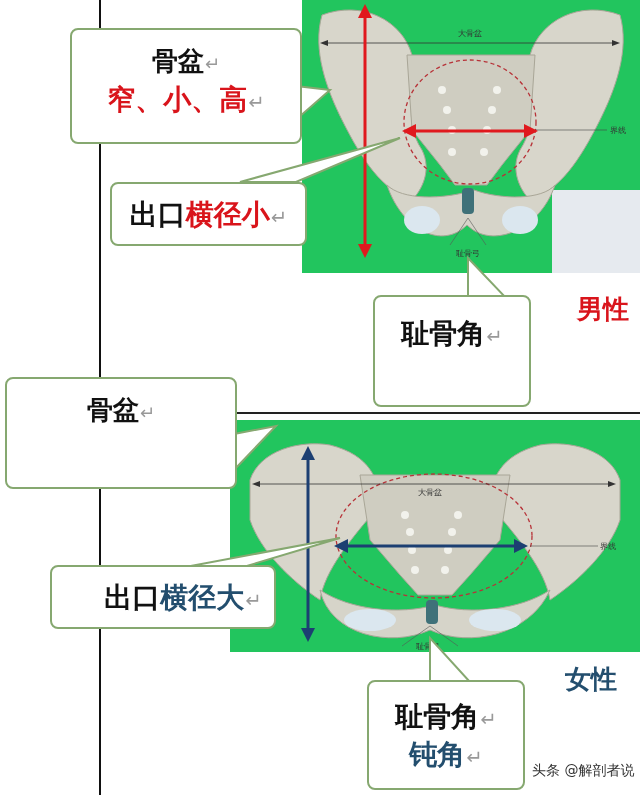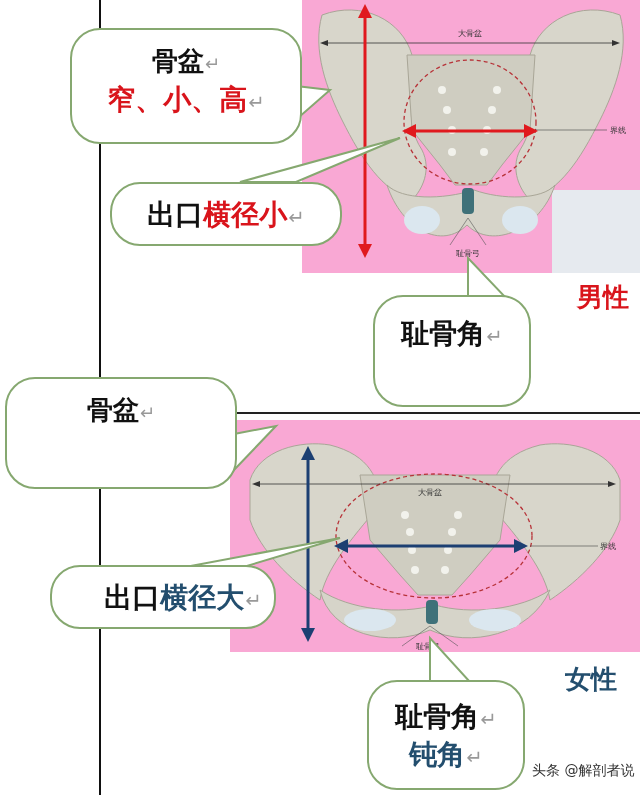--- a/index.html
+++ b/index.html
@@ -1,21 +1,21 @@
 <!DOCTYPE html>
 <html><head>
 <meta charset="utf-8">
 <style>
   html,body{margin:0;padding:0;background:#fff;}
   body{width:640px;height:795px;position:relative;overflow:hidden;font-family:"DejaVu Sans","Liberation Sans",sans-serif;}
   .vline{position:absolute;left:99px;top:0;width:2px;height:795px;background:#111;}
   .hline{position:absolute;left:236px;top:412px;width:404px;height:2px;background:#222;}
-  .panel{position:absolute;background:#f9a8d4;overflow:hidden;}
+  .panel{position:absolute;background:#22c55e;overflow:hidden;}
   .panel svg{position:absolute;left:0;top:0;}
-  .bubble{position:absolute;background:#fff;border:2px solid #86a870;border-radius:30px;box-sizing:border-box;text-align:center;font-weight:bold;color:#111;}
+  .bubble{position:absolute;background:#fff;border:2px solid #86a870;border-radius:8px;box-sizing:border-box;text-align:center;font-weight:bold;color:#111;}
   .bubble .line{display:block;white-space:nowrap;}
   .ret{color:#999;font-weight:normal;font-size:0.7em;margin-left:1px;}
   .red{color:#d9141b;}
   .blue{color:#234e6e;}
   .tail{position:absolute;}
   .sex{position:absolute;font-weight:bold;font-size:26px;white-space:nowrap;}
   .wm{position:absolute;left:532px;top:762px;font-size:14px;color:#333;white-space:nowrap;}
   .lbl{font-family:"DejaVu Serif",serif;font-size:8px;fill:#333;}
 </style>
 </head>
@@ -73,29 +73,29 @@
   <polygon points="296,86 330,90 298,118" fill="#fff" stroke="#86a870" stroke-width="2"></polygon>
   <polygon points="240,182 400,138 296,182" fill="#fff" stroke="#86a870" stroke-width="2"></polygon>
   <polygon points="468,300 468,258 508,300" fill="#fff" stroke="#86a870" stroke-width="2"></polygon>
 </svg>
 
 <div class="bubble" style="left:70px;top:28px;width:232px;height:116px;padding-top:14px;">
   <span class="line" style="font-size:26px;"><span>骨盆</span><span class="ret">↵</span></span>
   <span class="line red" style="font-size:28px;margin-top:2px;"><span>窄、小、高</span><span class="ret">↵</span></span>
 </div>
 
-<div class="bubble" style="left:110px;top:182px;width:232px;height:64px;padding-top:12px;">
+<div class="bubble" style="left:110px;top:182px;width:197px;height:64px;padding-top:12px;">
   <span class="line" style="font-size:28px;"><span>出口</span><span class="red">横径小</span><span class="ret">↵</span></span>
 </div>
 
 <div class="bubble" style="left:373px;top:295px;width:158px;height:112px;padding-top:18px;">
   <span class="line" style="font-size:28px;"><span>耻骨角</span><span class="ret">↵</span></span>
 </div>
 
-<div class="sex red" style="left:577px;top:280px;">男性</div>
+<div class="sex red" style="left:577px;top:292px;">男性</div>
 
 <div class="panel" style="left:230px;top:420px;width:410px;height:232px;">
   <svg width="410" height="232" viewBox="0 0 410 232">
     <path d="M20,60 C30,30 70,20 100,25 C140,35 150,60 150,85 C120,120 95,150 90,180 C60,160 30,130 20,100Z" fill="#d8d6cb" stroke="#a9a697"></path>
     <path d="M390,60 C380,30 340,20 310,25 C270,35 260,60 260,85 C290,120 315,150 320,180 C350,160 380,130 390,100Z" fill="#d8d6cb" stroke="#a9a697"></path>
     <path d="M130,55 L280,55 L270,120 L240,155 L222,175 L188,175 L170,155 L140,120Z" fill="#cfcdc1" stroke="#a9a697"></path>
     <circle cx="175" cy="95" r="4" fill="#f2f2ec"></circle>
       <circle cx="228" cy="95" r="4" fill="#f2f2ec"></circle>
     <circle cx="180" cy="112" r="4" fill="#f2f2ec"></circle>
       <circle cx="222" cy="112" r="4" fill="#f2f2ec"></circle>

